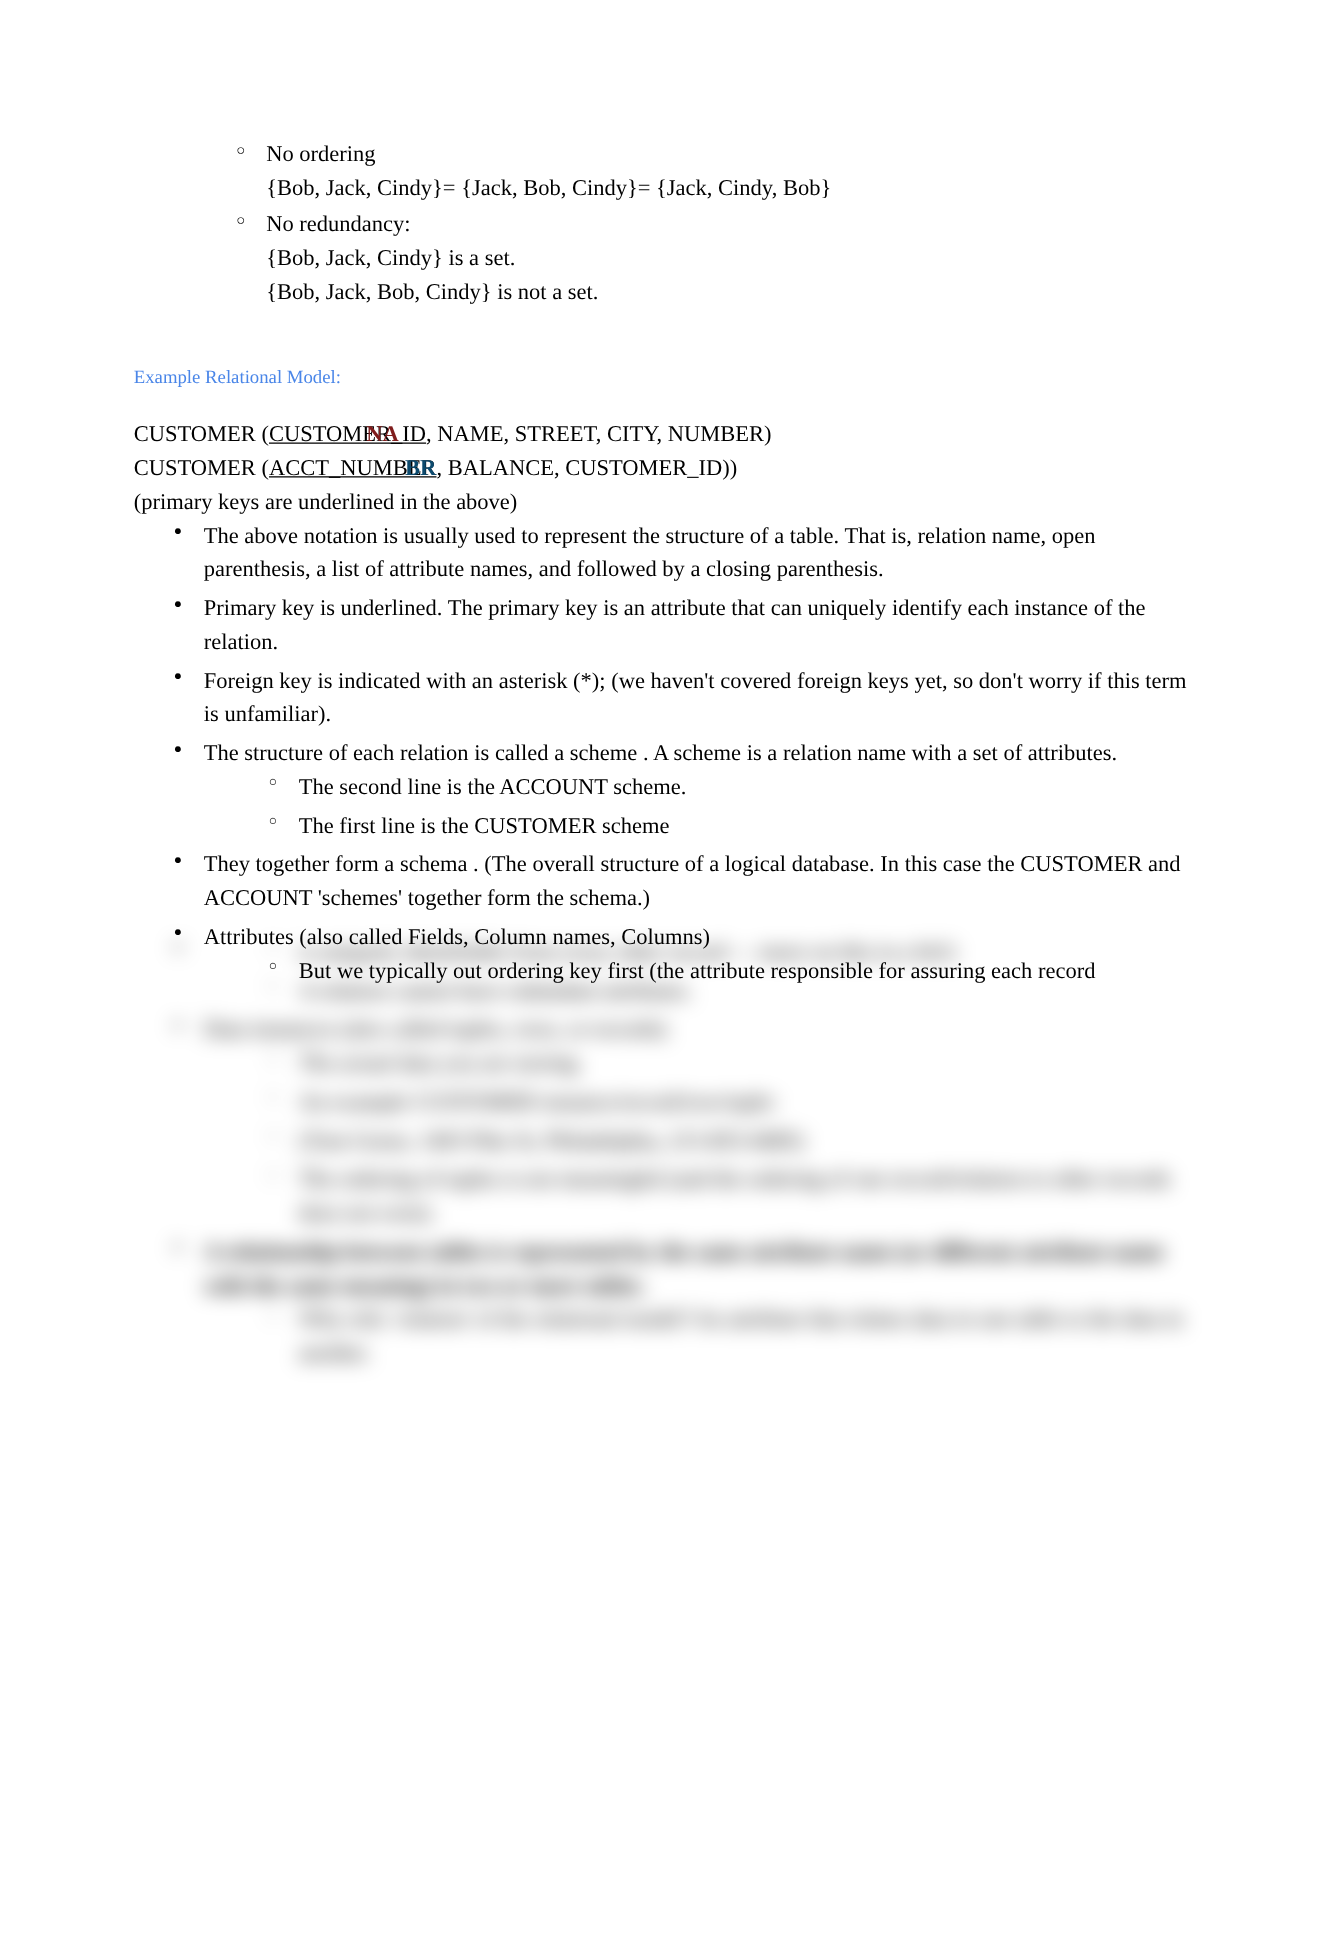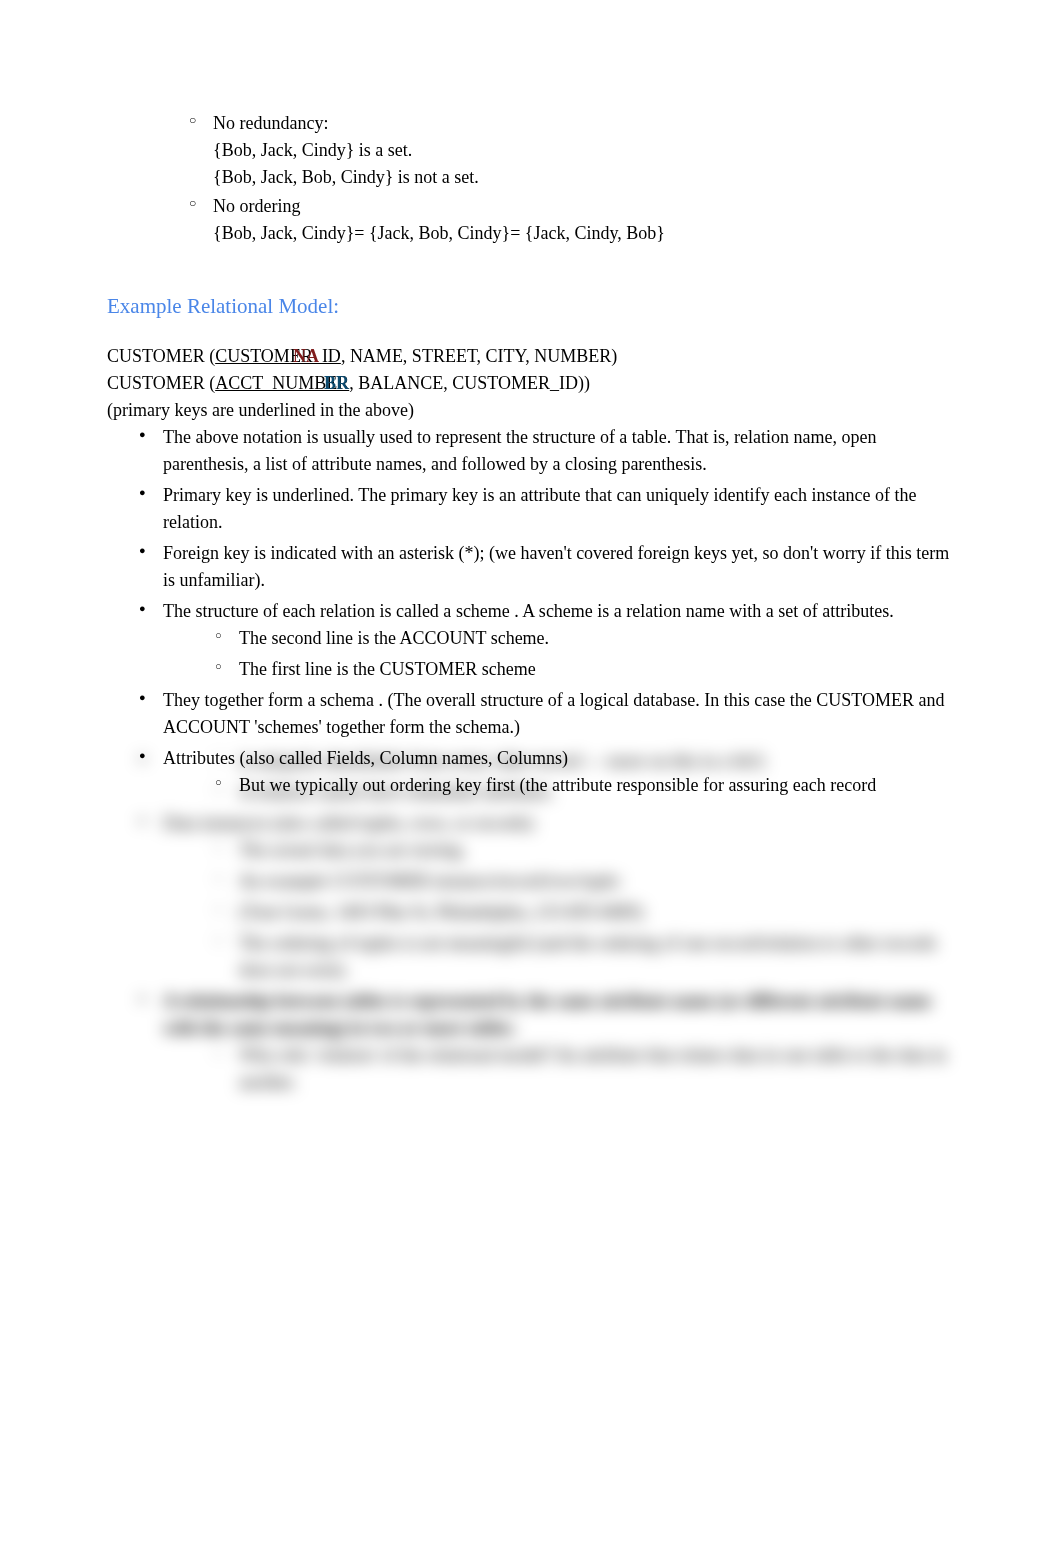--- a/index.html
+++ b/index.html
@@ -33,21 +33,21 @@
       left: 0;
       top: 1px;
       font-size: 12px;
       color: #000;
     }
     .indent-line {
       display: block;
       margin-left: 0;
     }
     .h2 {
-      font-size: 21px;
+      font-size: 15px;
       color: #4a86e8;
       font-weight: 400;
       margin-top: 44px;
       margin-bottom: 20px;
     }
     .schema-line1 { position: relative; }
     .schema-line2 { position: relative; }
     .u { text-decoration: underline; }
     .overtext1 {
       position: absolute;
@@ -115,27 +115,27 @@
     .blurred-area ul.circle { margin-left: 52px; }
     .blurred-area .b { font-weight: 700; }
   </style>
 </head>
 <body>
 
 <div class="page">
 
   <ul class="top-sublist">
     <li>
+      <span>No ordering</span>
+      <span class="indent-line">{Bob, Jack, Cindy}= {Jack, Bob, Cindy}= {Jack, Cindy, Bob}</span>
+    </li>
+    <li>
       <span>No redundancy:</span>
       <span class="indent-line">{Bob, Jack, Cindy} is a set.</span>
       <span class="indent-line">{Bob, Jack, Bob, Cindy} is not a set.</span>
-    </li>
-    <li>
-      <span>No ordering</span>
-      <span class="indent-line">{Bob, Jack, Cindy}= {Jack, Bob, Cindy}= {Jack, Cindy, Bob}</span>
     </li>
   </ul>
 
   <div class="h2">Example Relational Model:</div>
 
   <div class="schema-line1">
     <span>CUSTOMER (</span><span class="u">CUSTOMER_ID</span><span>, NAME, STREET, CITY, NUMBER)</span>
     <span class="overtext1">NA</span>
   </div>
   <div class="schema-line2">

